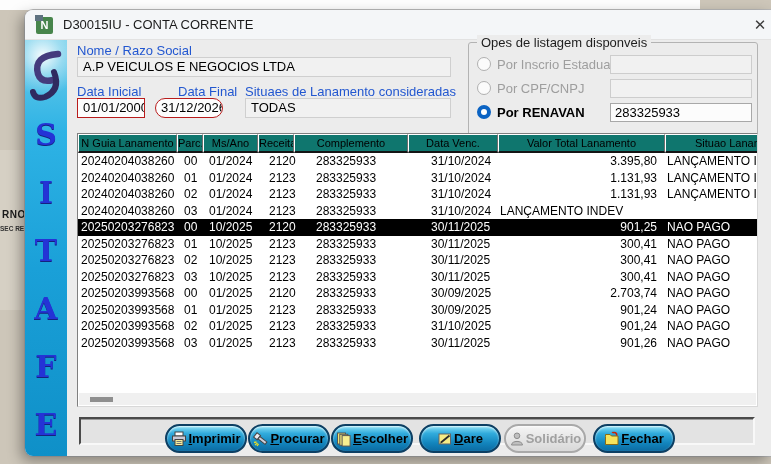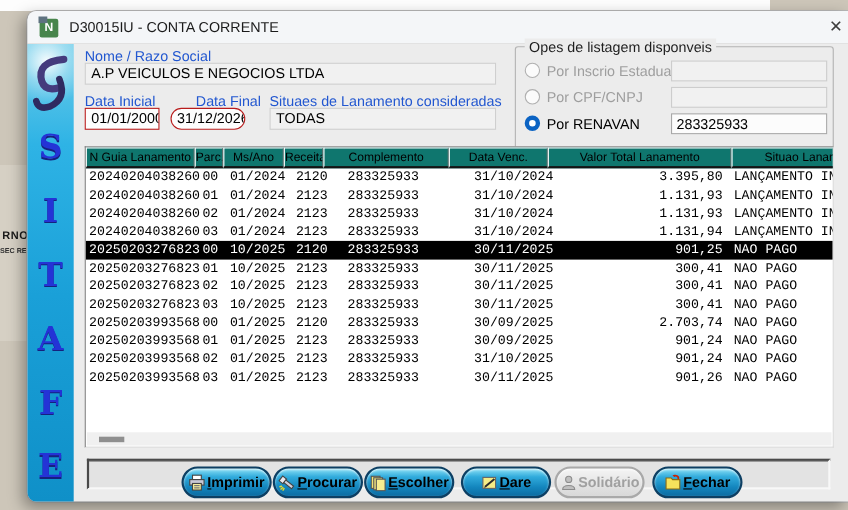--- a/index.html
+++ b/index.html
@@ -39,34 +39,34 @@
   .field { position:absolute; height:20px; background:#fdfdfd; border:1px solid #b91c1c; font-size:13px; color:#000;
            line-height:18px; padding:0 5px; white-space:nowrap; overflow:hidden; }
   .field.flat { background:#f1f1f1; border:1px solid #cfcfcf; }
 
   
   .groupbox { position:absolute; left:443px; top:32px; width:290px; height:94px; border:1px solid #b3b3b3; border-radius:3px; }
   .group-title { position:absolute; top:-8px; left:8px; background:#ececec; padding:0 4px; font-size:13px; color:#1e1e1e; white-space:nowrap; }
   .radio { position:absolute; width:14px; height:14px; border-radius:50%; border:1px solid #b0b0b0; background:#fbfbfb; }
   .radio.sel { border:4px solid #0b63c3; background:#fff; }
   .rlbl { position:absolute; font-size:13px; white-space:nowrap; }
-  .rlbl.dis { color:#9e9e9e; } .rlbl.en { color:#000; }
+  .rlbl.dis { color:#9e9e9e; } .rlbl.en { color:#000;font-weight:bold; }
   .gfield { position:absolute; left:585px; width:142px; height:19px; background:#f1f1f1; border:1px solid #cdcdcd;
             font-size:13px; line-height:17px; padding:0 4px; color:#000; }
   .gfield.en { background:#fcfcfc; border-color:#a8a8a8; }
 
   
   .table { position:absolute; left:52px; top:123px; width:681px; height:274px; background:#fff;
            border:1px solid #7f7f7f; border-right-color:#d8d8d8; border-bottom-color:#d8d8d8; overflow:hidden; }
   .thead { display:flex; height:19px; }
   .th { flex:none; background:#0f766e; border-top:1px solid #fff; border-left:1px solid #fff;
         border-right:1px solid #6e6e6e; border-bottom:2px solid #141414; font-size:11px; color:#000;
         text-align:center; line-height:16px; white-space:nowrap; overflow:hidden; }
   .th.right { text-align:right; padding-right:1px; }
-  .tr { display:flex; height:16.5px; line-height:16.5px; font-family:Liberation Mono, monospace; font-size:12px;
+  .tr { display:flex; height:16.5px; line-height:16.5px; font-family:Liberation Sans, sans-serif; font-size:12px;
         white-space:pre; color:#000; cursor:default; }
   .tr.selected { background:#000; color:#fff; }
   .td { flex:none; overflow:visible; }
   .c1 { width:99px; }  .c2 { width:26px; }  .c3 { width:55px; }  .c4 { width:36px; }
   .c5 { width:114px; } .c6 { width:90px; }  .c7 { width:167px; } .c8 { width:106px; }
   .td.c1 { padding-left:3px; }  .td.c2 { padding-left:7px; }  .td.c3 { padding-left:6px; }
   .td.c4 { padding-left:11px; } .td.c5 { padding-left:22px; } .td.c6 { padding-left:23px; }
   .td.c7 { text-align:right; padding-right:8px; } .td.c8 { padding-left:2px; }
   .hscroll { position:absolute; left:1px; right:1px; bottom:1px; height:12px; background:#f0f0f0; }
   .hthumb { position:absolute; left:11px; top:4px; width:23px; height:5px; background:#8f8f8f; }
@@ -184,21 +184,20 @@
       <div class="td c7">1.131,93</div>
       <div class="td c8">LANÇAMENTO INDEV</div>
     </div>
     <div class="tr">
       <div class="td c1">20240204038260</div>
       <div class="td c2">03</div>
       <div class="td c3">01/2024</div>
       <div class="td c4">2123</div>
       <div class="td c5">283325933</div>
       <div class="td c6">31/10/2024</div>
-      <div class="td c7">1.131,94</div>
       <div class="td c8">LANÇAMENTO INDEV</div>
     </div>
     <div class="tr selected">
       <div class="td c1">20250203276823</div>
       <div class="td c2">00</div>
       <div class="td c3">10/2025</div>
       <div class="td c4">2120</div>
       <div class="td c5">283325933</div>
       <div class="td c6">30/11/2025</div>
       <div class="td c7">901,25</div>

